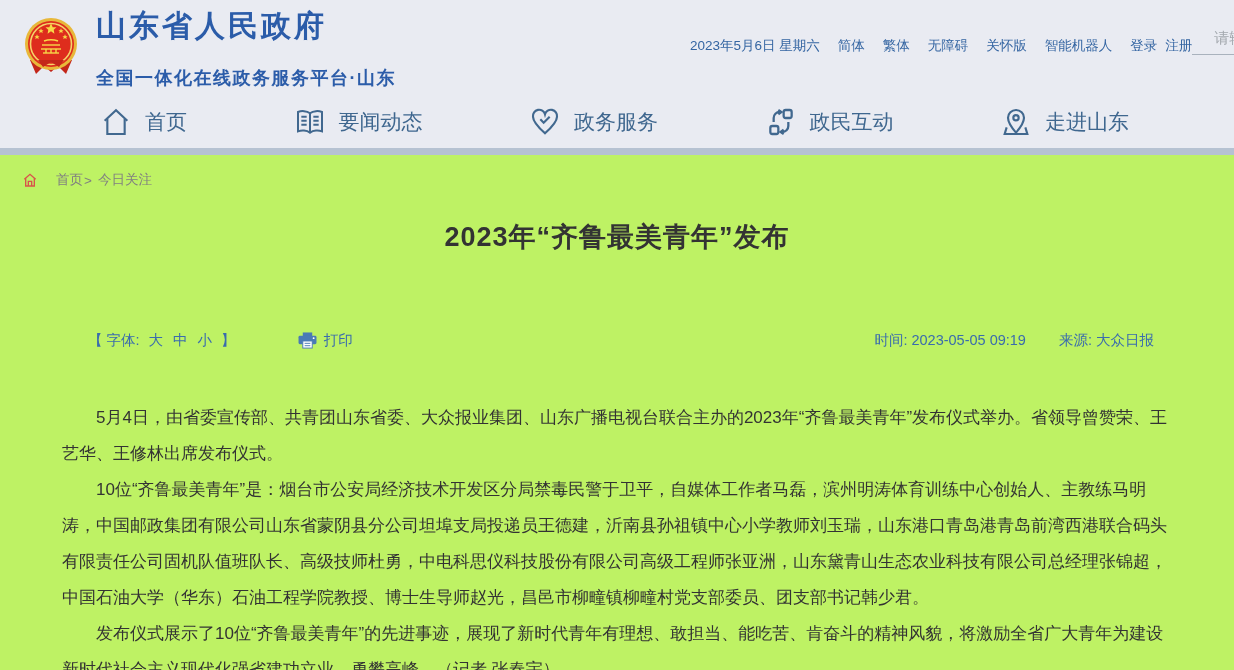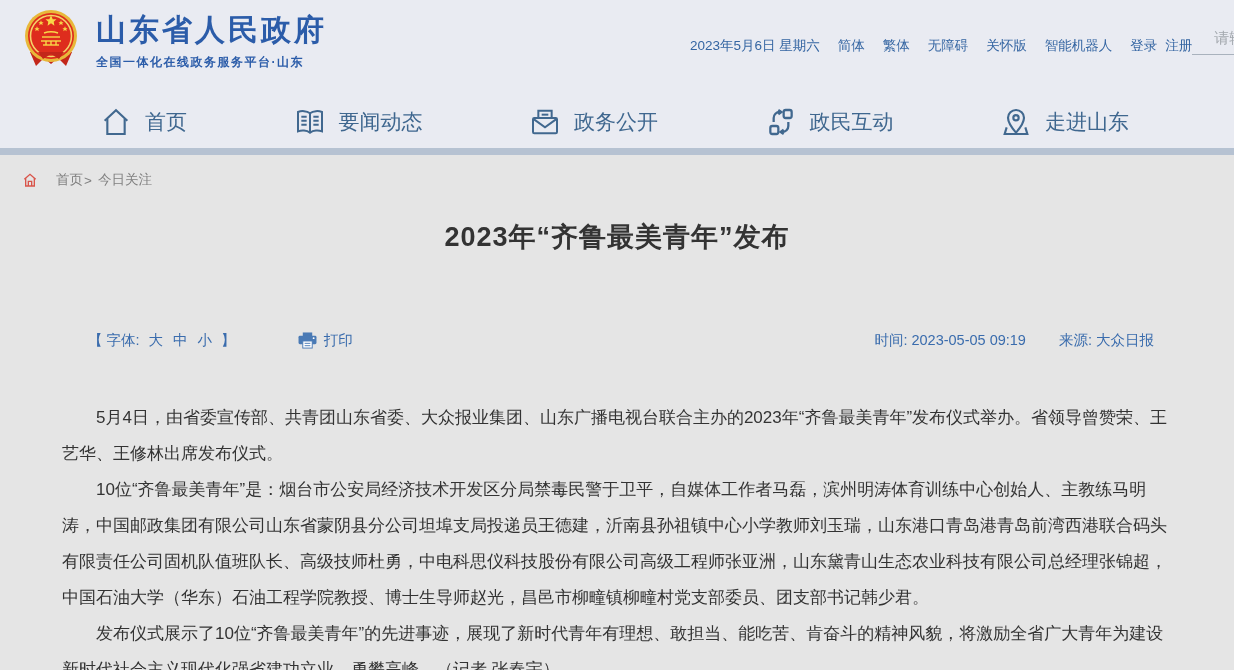--- a/index.html
+++ b/index.html
@@ -2,43 +2,43 @@
 <html><head>
 <meta charset="utf-8">
 <style>
   * { margin: 0; padding: 0; box-sizing: border-box; }
   html, body { width: 1234px; height: 670px; overflow: hidden; }
   body {
     font-family: "Liberation Sans", "DejaVu Sans", sans-serif;
     background: #ffffff;
     color: #333;
   }
-  .page { width: 1234px; height: 670px; background: #e5e5e5; }
+  .page { width: 1234px; height: 670px; background: #bef264; }
 
   
   .header {
     height: 95px;
     background: #e9ebf2;
     position: relative;
   }
   .brand {
     position: absolute;
     left: 22px; top: 8px;
     display: flex; align-items: center;
     text-decoration: none;
   }
   .emblem { width: 58px; height: 66px; margin-right: 16px; }
   .brand-text { display: flex; flex-direction: column; }
   .site-title {
     font-size: 30px; font-weight: 700; color: #2b5ca9;
     letter-spacing: 3px; line-height: 36px;
   }
   .site-subtitle {
-    font-size: 12px; font-weight: 700; color: #2b5ca9;
-    letter-spacing: 1.5px; margin-top: 6px;
+    font-size: 18px; font-weight: 700; color: #2b5ca9;
+    letter-spacing: 1.5px; margin-top: 22px;
   }
   .header-right {
     position: absolute; right: 24px; top: 12px;
     width: 520px;
     display: flex; flex-direction: row; align-items: flex-end;
   }
   .top-links {
     display: flex; align-items: center; gap: 18px;
     font-size: 13.5px; color: #3465a2; white-space: nowrap;
   }
@@ -190,27 +190,25 @@
     </a>
     <a class="nav-item">
       <svg viewBox="0 0 24 24" fill="none" stroke-width="1.5">
         <path d="M12 5.5 C9.5 3.5 5.5 3.5 3 4.5 V19 C5.5 18 9.5 18 12 20 C14.5 18 18.5 18 21 19 V4.5 C18.5 3.5 14.5 3.5 12 5.5 Z"></path>
         <path d="M12 5.5 V20"></path>
         <path d="M5.5 8 H9.5 M5.5 11 H9.5 M5.5 14 H9.5 M14.5 8 H18.5 M14.5 11 H18.5 M14.5 14 H18.5"></path>
       </svg>
       <span>要闻动态</span>
     </a>
     <a class="nav-item">
-      <svg viewBox="0 0 24 24" fill="none" stroke-width="1.5">
-        <path d="M7 9 V3.5 H17 V9"></path>
-        <rect x="3" y="9" width="18" height="11.5" rx="1"></rect>
-        <path d="M3 9.5 L12 16 L21 9.5"></path>
-        <path d="M9.5 6.5 H14.5"></path>
-      </svg>
-      <span>政务公开</span>
+      <svg viewBox="0 0 24 24" fill="none" stroke-width="1.6">
+        <path d="M12 20.5 C6 15 3 11.2 3 8 A4.6 4.6 0 0 1 12 6.2 A4.6 4.6 0 0 1 21 8 C21 11.2 18 15 12 20.5 Z"></path>
+        <path d="M8.5 10 L11 12.5 L15.5 8"></path>
+      </svg>
+      <span>政务服务</span>
     </a>
     <a class="nav-item">
       <svg viewBox="0 0 24 24" fill="none" stroke-width="1.7">
         <rect x="4" y="15" width="6" height="6" rx="1.5"></rect>
         <rect x="14" y="3" width="6" height="6" rx="1.5"></rect>
         <path d="M6.5 12 V9 A4.5 4.5 0 0 1 11 4.5 H12"></path>
         <path d="M10 3 L12.3 4.5 L10 6.2"></path>
         <path d="M17.5 12 V15 A4.5 4.5 0 0 1 13 19.5 H12"></path>
         <path d="M14 17.8 L11.7 19.5 L14 21"></path>
       </svg>

